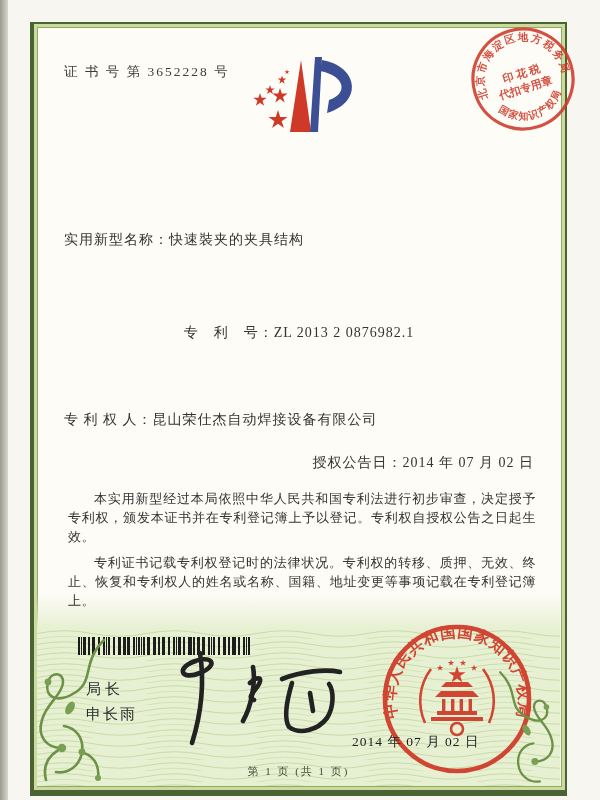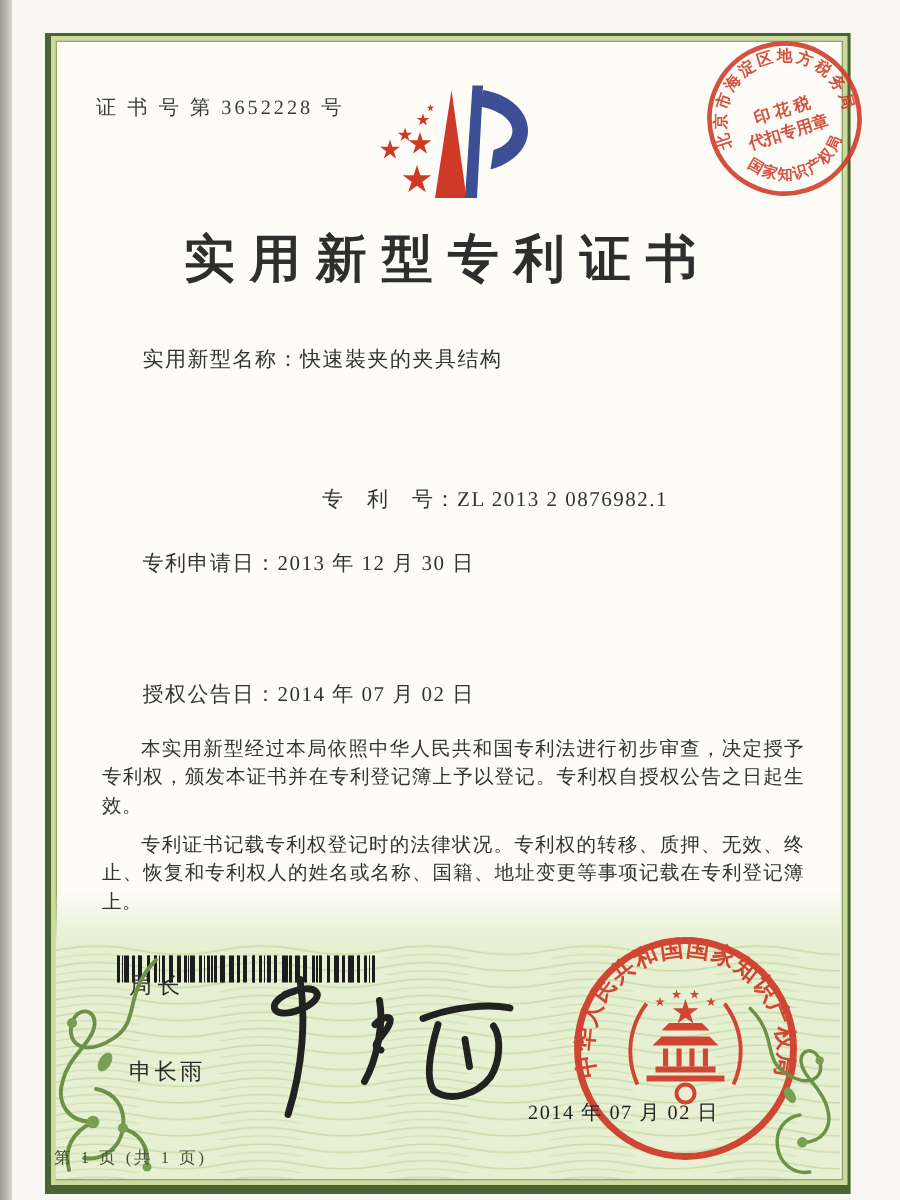--- a/index.html
+++ b/index.html
@@ -42,59 +42,59 @@
     transform:rotate(-17deg); opacity:.88;
   }
   .title{
     position:absolute; left:36px; top:150px; width:525px;
     text-align:center; font-size:34px; font-weight:bold;
     letter-spacing:10px; color:#2e2e2e;
   }
   
   .field{
     position:absolute; left:64px; width:470px;
-    font-size:14px; letter-spacing:1px; color:#333; white-space:nowrap;margin-left:31px;
+    font-size:14px; letter-spacing:1px; color:#333; white-space:nowrap;
   }
   .f0{top:231px;} .f1{top:284px;} .f2{top:324px;text-align:center;}
-  .f3{top:367px;} .f4{top:411px;} .f5{top:454px;}
+  .f3{top:367px;} .f4{top:411px;} .f5{top:454px;text-align:right;}
   
   .body-text{
     position:absolute; left:60px; top:482px; width:484px;
     font-size:13px; line-height:18.8px; text-align:justify;
     letter-spacing:.4px; color:#333;
   }
   .body-text p{margin:8px; text-indent:2em;}
   
   .barcode{
     position:absolute; left:78px; top:637px; width:172px; height:18px;
     background:
       repeating-linear-gradient(90deg,#1c1c1c 0 2px,transparent 2px 5px),
       repeating-linear-gradient(90deg,#1c1c1c 0 1px,transparent 1px 7px),
       repeating-linear-gradient(90deg,transparent 0 3px,#1c1c1c 3px 4px,transparent 4px 11px);
   }
   .signer-title{
-    position:absolute; left:86px; top:648px;
+    position:absolute; left:86px; top:680px;
     font-size:15px; letter-spacing:4px; color:#2a2a2a;
     font-family:Liberation Mono, monospace;
   }
   .signer-name{
     position:absolute; left:86px; top:705px;
     font-size:15px; letter-spacing:2px; color:#2a2a2a;
     font-family:Liberation Sans, sans-serif;
   }
   .signature{position:absolute; left:150px; top:645px; width:200px; height:110px;}
   .seal-bottom{position:absolute; left:378px; top:620px; width:158px; height:158px; opacity:.93;}
   .issue-date{
     position:absolute; left:352px; top:733px; width:190px;
     font-size:13.5px; letter-spacing:1px; color:#1f1f1f; z-index:6;
     white-space:nowrap;
   }
   .footer{
     position:absolute; left:36px; top:764px; width:525px;
-    text-align:left; font-size:11px; letter-spacing:2px; color:#44503a; z-index:6;
+    text-align:center; font-size:11px; letter-spacing:2px; color:#44503a; z-index:6;
   }
   .flourish{position:absolute; z-index:2;}
   .fl-left{left:34px; top:636px;}
   .fl-right{left:478px; bottom:12px; transform:scaleX(-1);}
   .spine{
     position:absolute; left:0; top:0; width:8px; height:800px;
     background:linear-gradient(90deg,#9a9a90,#d8d8cf);
   }
 </style>
 </head>
@@ -173,25 +173,24 @@
     <text font-size="10.5" fill="#cf3a28" font-weight="bold" letter-spacing="2">
       <textPath href="#arcT1" startOffset="50%" text-anchor="middle">北京市海淀区地方税务局</textPath>
     </text>
     <text font-size="10" fill="#cf3a28" font-weight="bold" letter-spacing="1">
       <textPath href="#arcB1" startOffset="50%" text-anchor="middle">国家知识产权局</textPath>
     </text>
     <text x="0" y="-2" font-size="11" fill="#cf3a28" font-weight="bold" text-anchor="middle">印 花 税</text>
     <text x="0" y="13" font-size="11" fill="#cf3a28" font-weight="bold" text-anchor="middle">代扣专用章</text>
   </svg>
 
-  <div class="title">实用新型专利证书</div>
 
   <div class="field f0"><span>实用新型名称：</span><span>快速裝夹的夹具结构</span></div>
   <div class="field f2"><span>专　利　号：</span><span>ZL 2013 2 0876982.1</span></div>
-  <div class="field f3"><span>专利申请日：</span><span>2013 年 12 月 30 日</span></div>
+  <div class="field f4"><span>专 利 权 人：</span><span>昆山荣仕杰自动焊接设备有限公司</span></div>
   <div class="field f5"><span>授权公告日：</span><span>2014 年 07 月 02 日</span></div>
 
   <div class="body-text">
     <p>本实用新型经过本局依照中华人民共和国专利法进行初步审查，决定授予专利权，颁发本证书并在专利登记簿上予以登记。专利权自授权公告之日起生效。</p>
     <p>专利证书记载专利权登记时的法律状况。专利权的转移、质押、无效、终止、恢复和专利权人的姓名或名称、国籍、地址变更等事项记载在专利登记簿上。</p>
   </div>
 
   <div class="barcode"></div>
 
   <div class="signer-title">局长</div>

